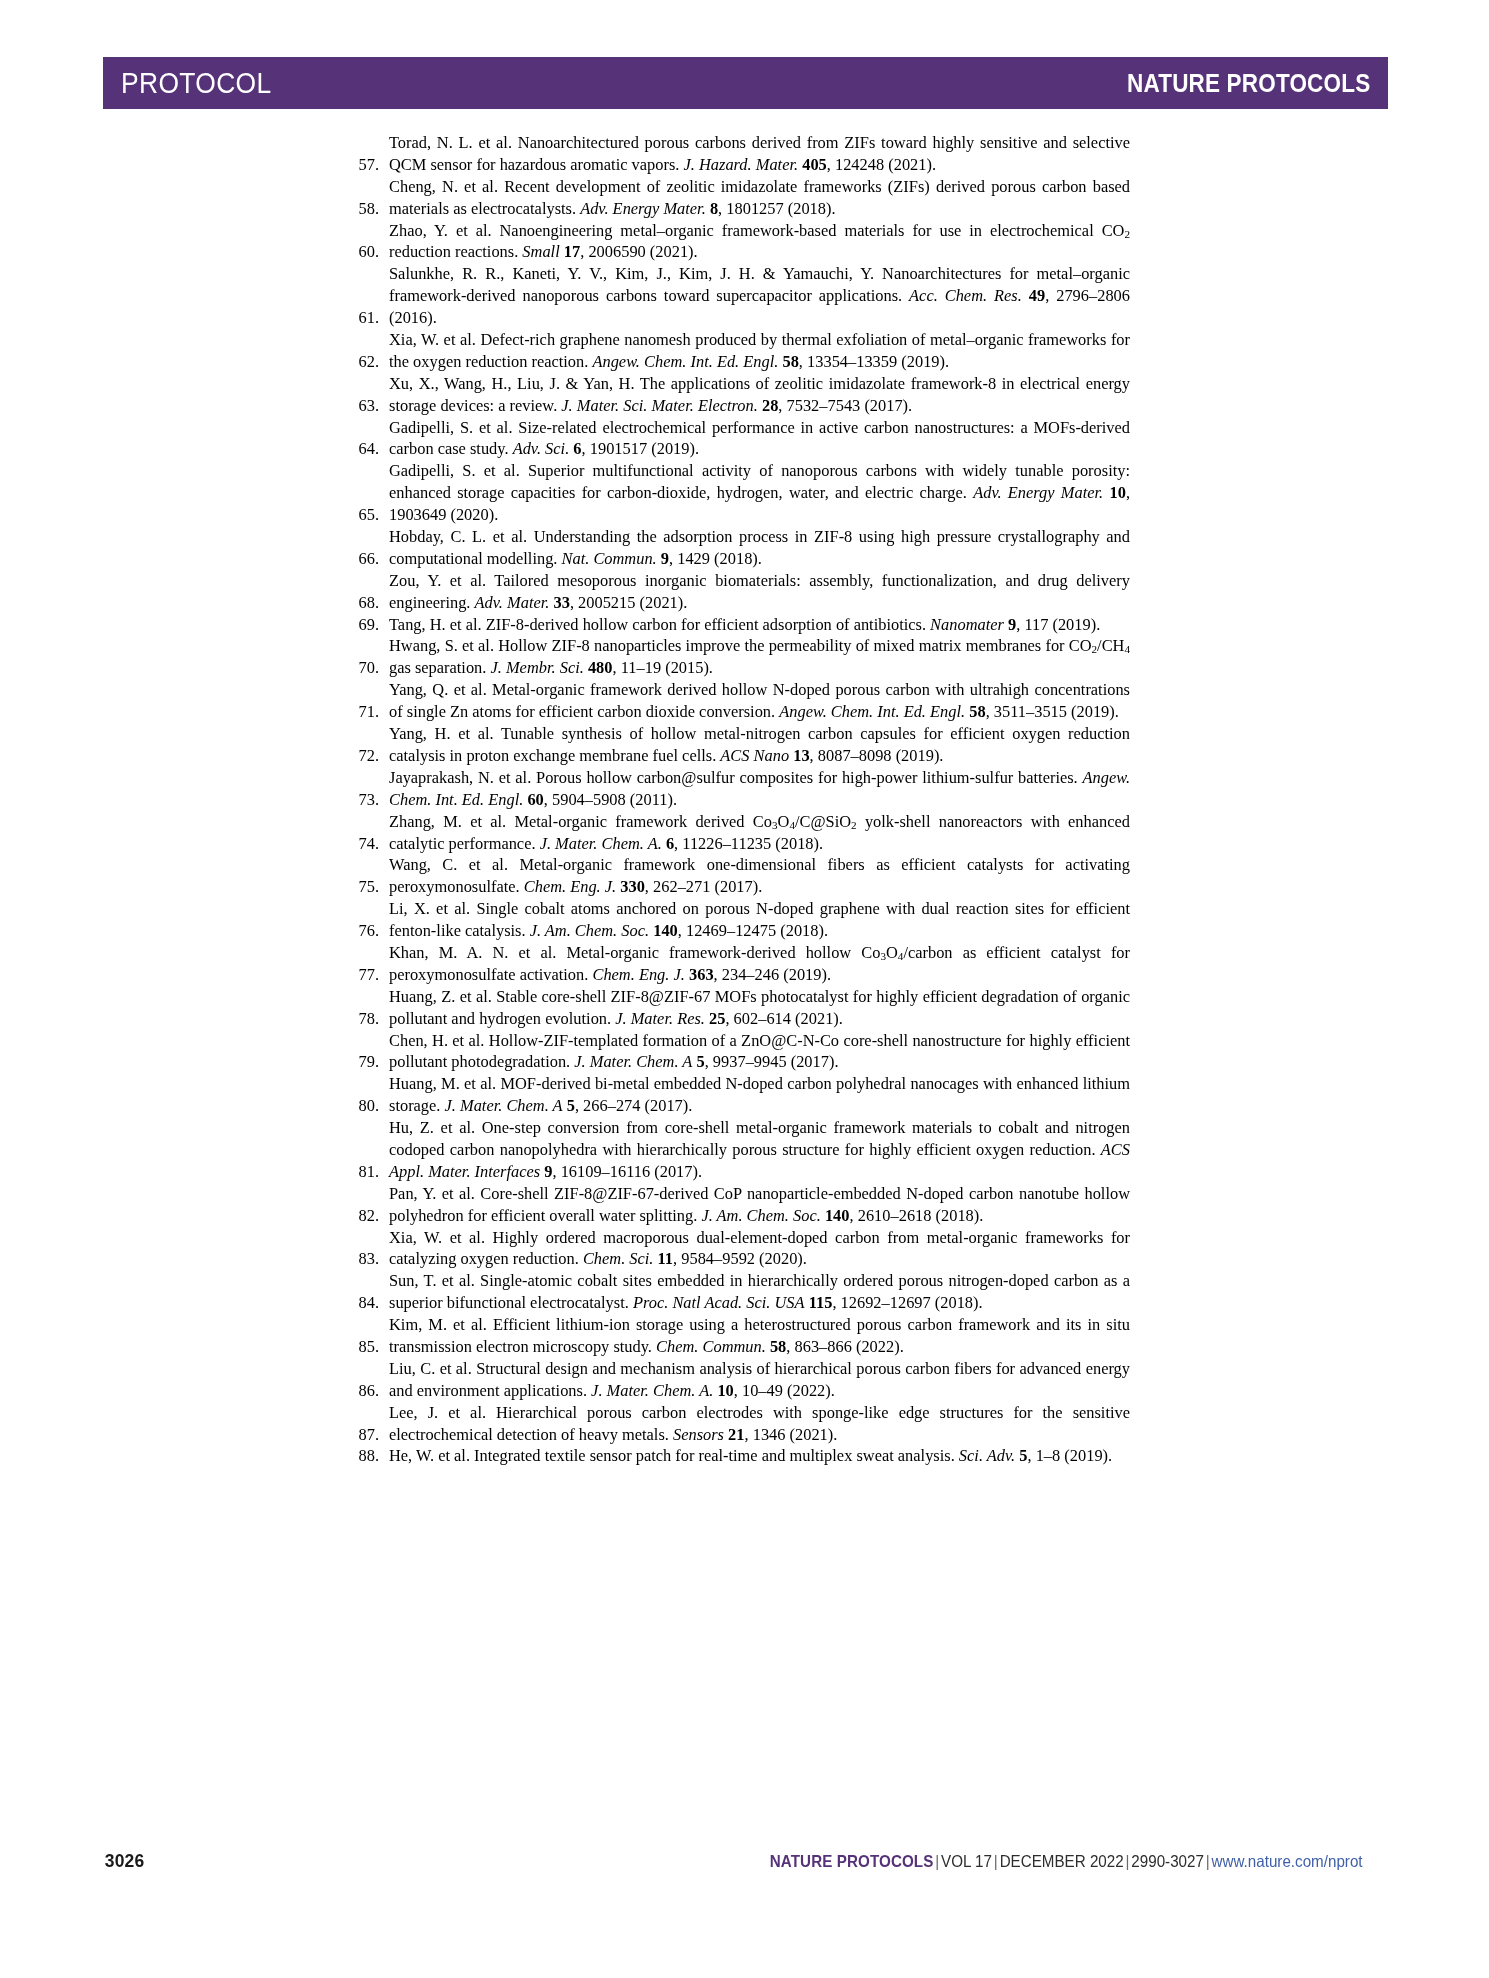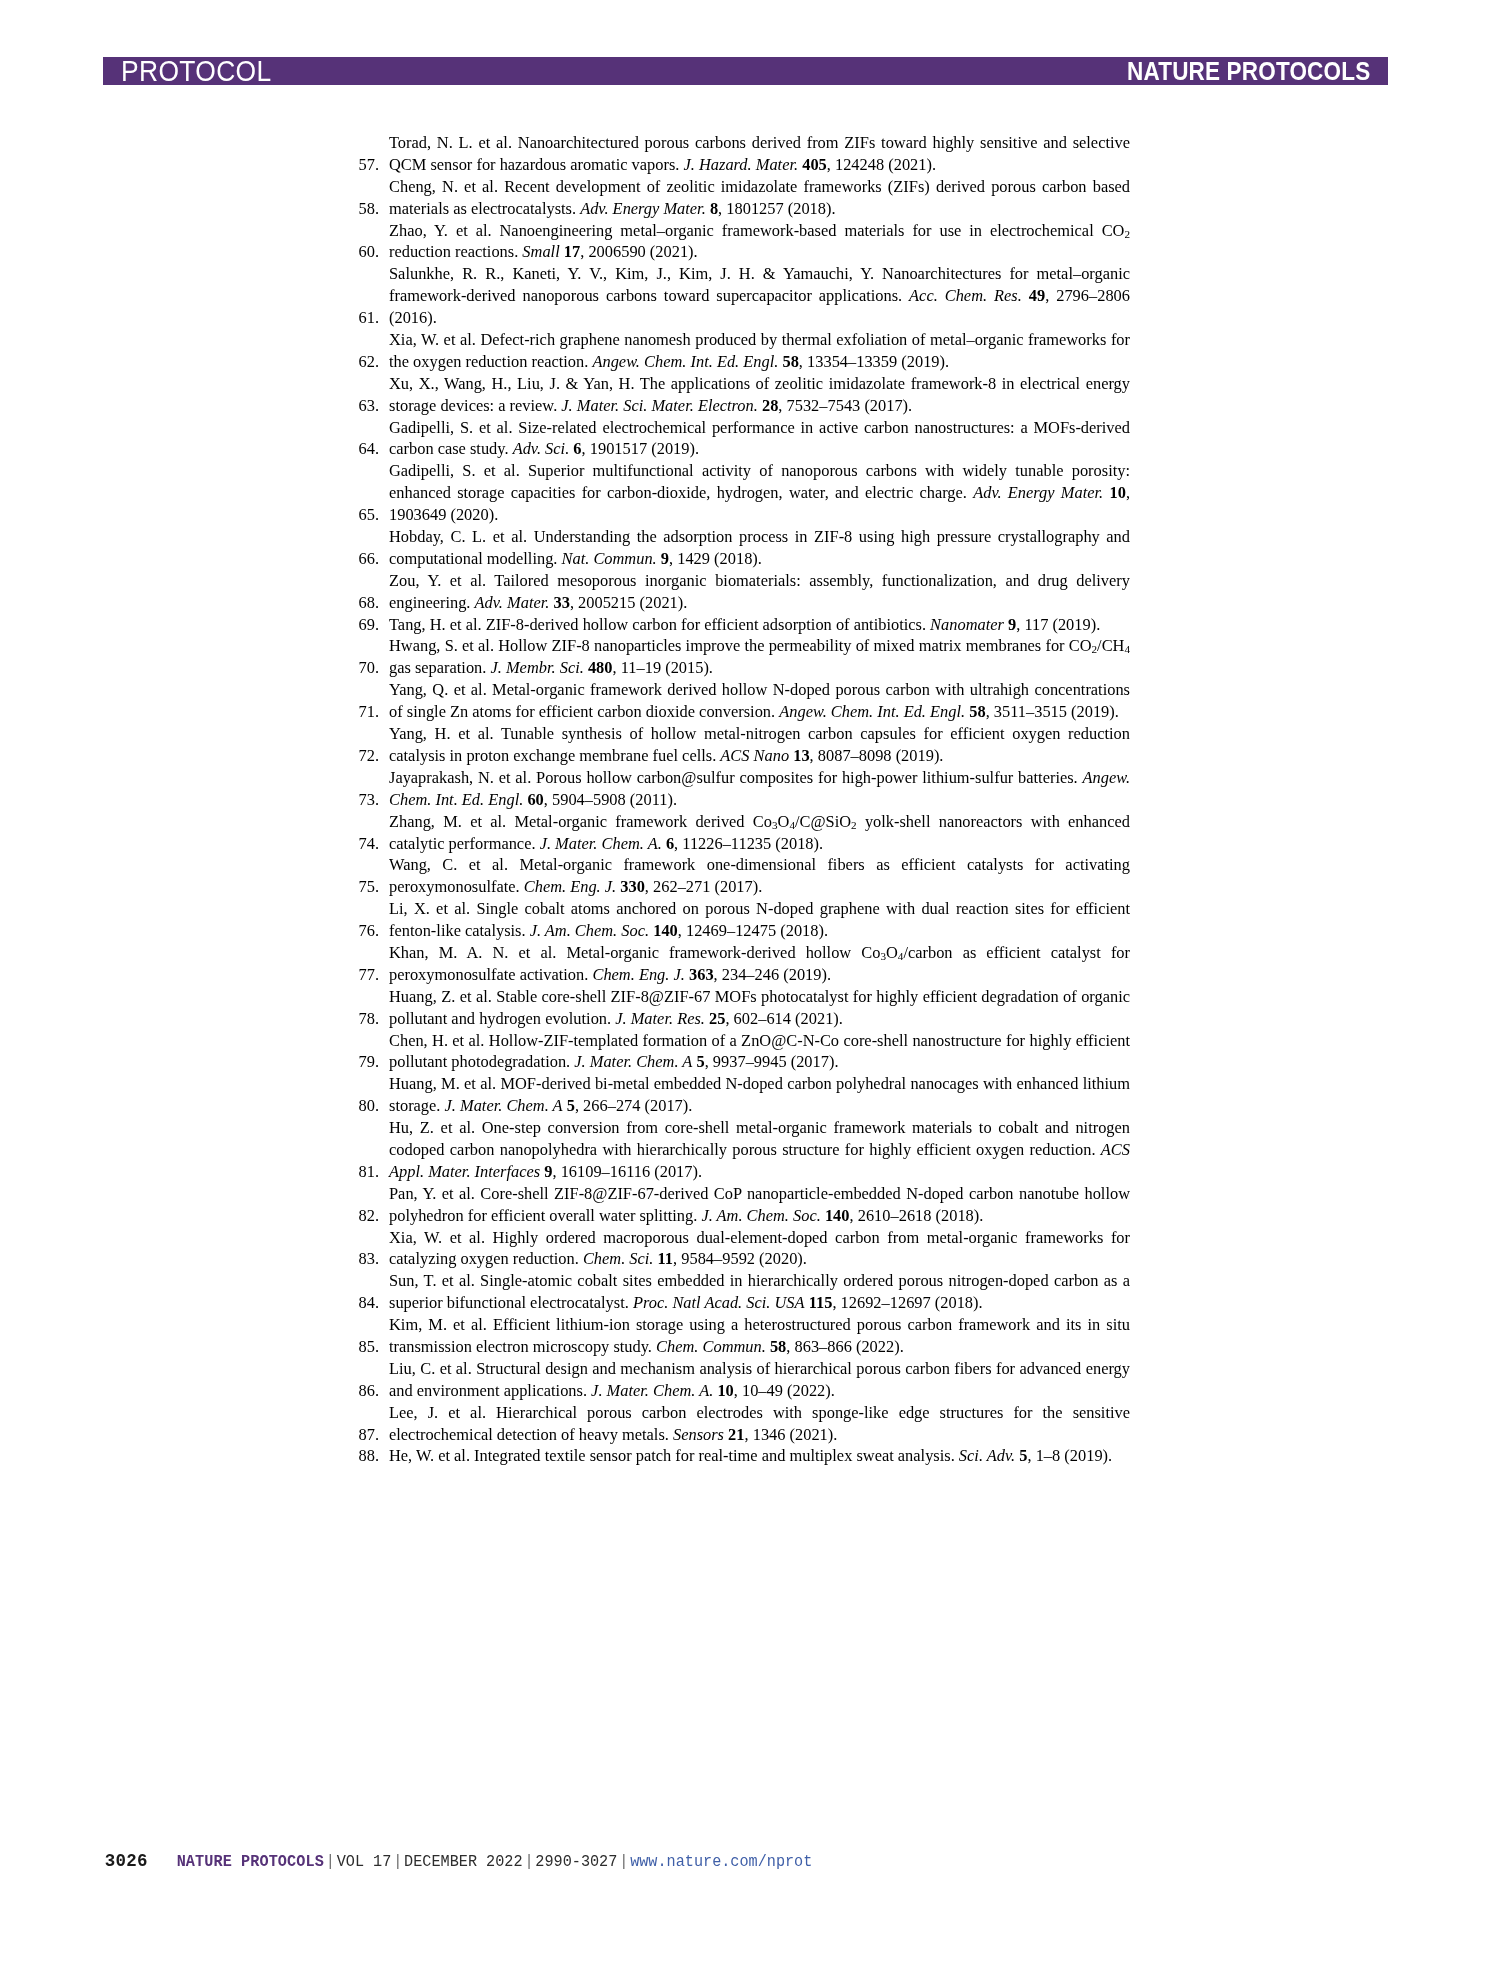--- a/index.html
+++ b/index.html
@@ -20,21 +20,21 @@
     position: absolute;
     inset: 0;
   }
 
   
   .header-bar {
     position: absolute;
     left: 103px;
     top: 57px;
     width: 1285px;
-    height: 28px;
+    height: 52px;
     background: #563278;
     display: flex;
     align-items: center;
     justify-content: space-between;
     box-sizing: border-box;
     padding: 0 18px 0 18px;
   }
   .header-left {
     font-family: "Liberation Sans", "DejaVu Sans", sans-serif;
     font-size: 30px;
@@ -89,22 +89,22 @@
   sub { font-size: 0.68em; vertical-align: -0.22em; line-height: 0; }
 
   
   .footer {
     position: absolute;
     left: 103px;
     top: 1850px;
     width: 1285px;
     display: flex;
     align-items: baseline;
-    justify-content: flex-start;
-    font-family: Liberation Mono, monospace;
+    justify-content: space-between;
+    font-family: Liberation Sans, sans-serif;
   }
   .folio {
     font-size: 19px;
     font-weight: bold;
     color: #1a1a1a;
     letter-spacing: 0.2px;
     transform: scaleX(0.92);
     transform-origin: left baseline;
   }
   .footer-right {

